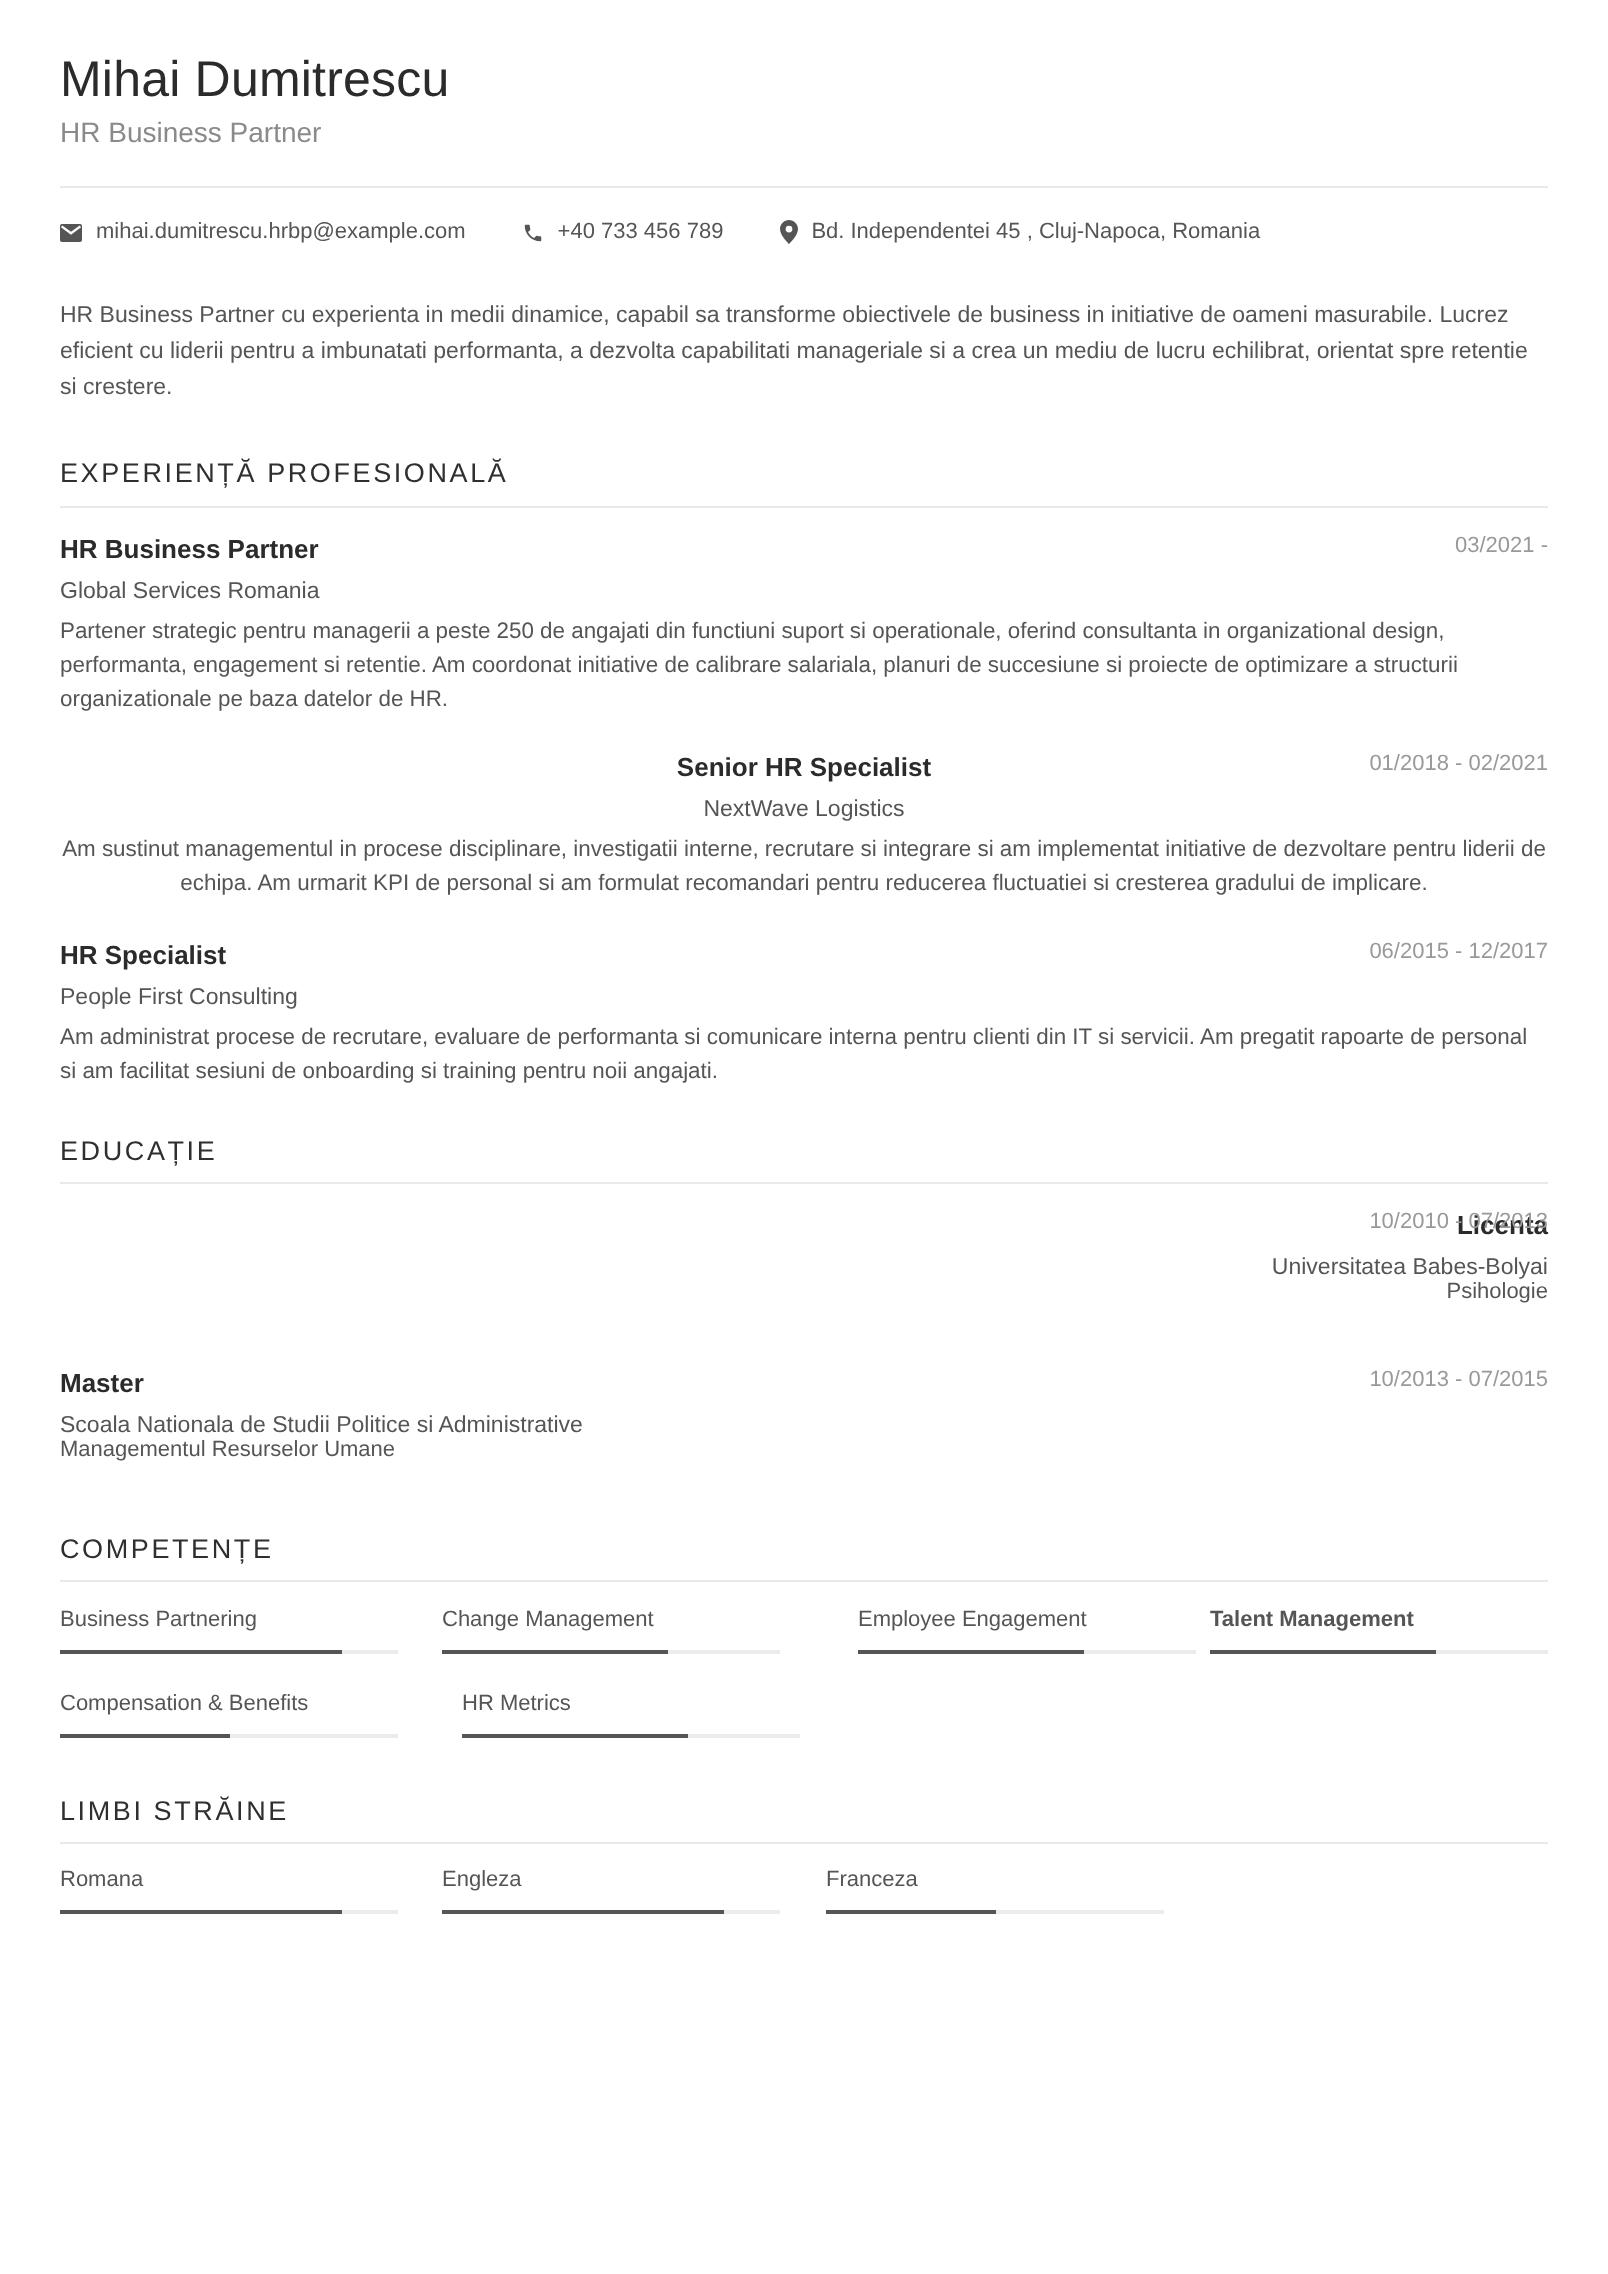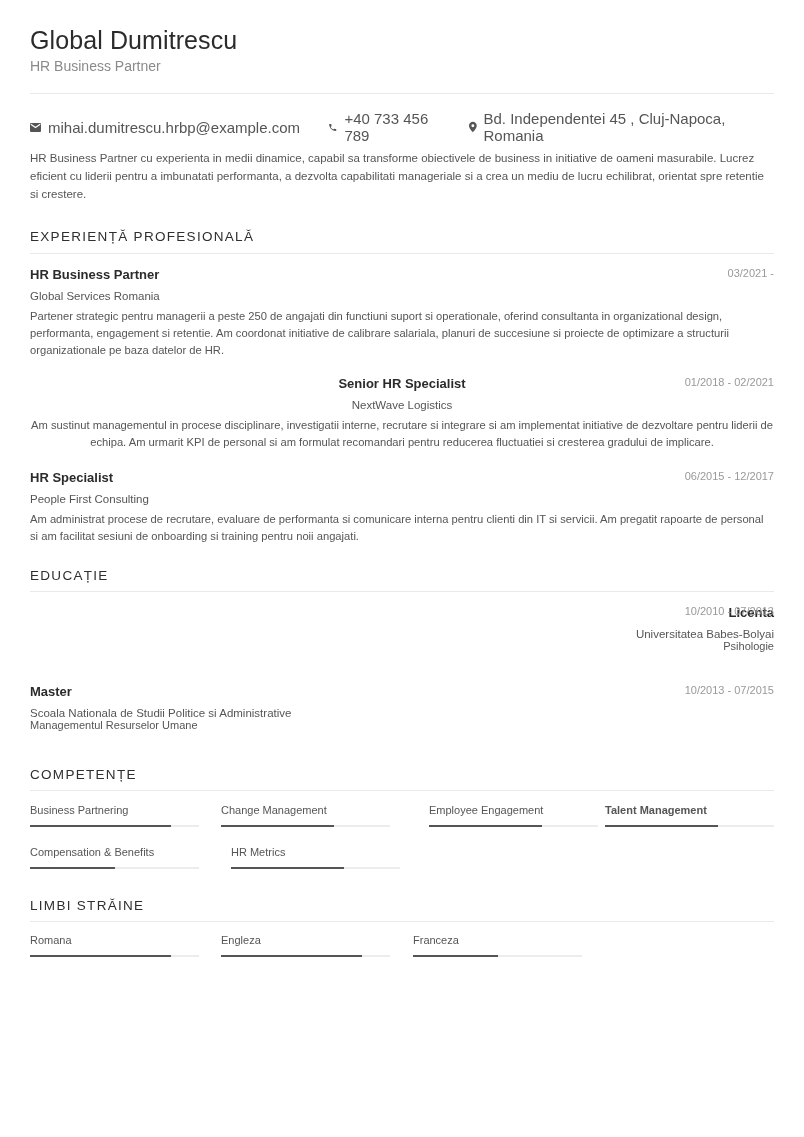--- a/index.html
+++ b/index.html
@@ -15,21 +15,21 @@
       position: absolute; top: 26px; left: 0;
       font-size: 25px; color: #2b2b2b; font-weight: 400; letter-spacing: 0.1px;
     }
     .subtitle {
       position: absolute; top: 58px; left: 0;
       font-size: 14px; color: #8a8a8a;
     }
     .rule { position: absolute; left: 0; width: 744px; height: 1px; background: #e9e9e9; }
     .contact {
       position: absolute; top: 110px; left: 0; display: flex; align-items: center;
-      font-size: 15px; color: #555;
+      font-size: 11px; color: #555;
     }
     .contact-item { display: flex; align-items: center; margin-right: 28px; }
     .contact-item svg { margin-right: 7px; }
     .summary {
       position: absolute; top: 149px; left: 0; width: 744px;
       font-size: 11.5px; line-height: 18px; color: #555;
     }
     .section-title {
       position: absolute; left: 0;
       font-size: 13.5px; letter-spacing: 1.3px; color: #2f2f2f; font-weight: 400;
@@ -47,21 +47,21 @@
     }
     .bar-fill {
       position: absolute; left: 0; top: 0; height: 2px; background: #555;
     }
   </style>
 </head>
 <body>
 
 <div class="page">
 
-  <div class="name">Global Dumitrescu</div>
+  <div class="name">Mihai Dumitrescu</div>
   <div class="subtitle">HR Business Partner</div>
 
   <div class="rule" style="top:93px;"></div>
 
   <div class="contact">
     <div class="contact-item">
       <svg width="11" height="9" viewBox="0 0 11 9">
         <rect x="0" y="0" width="11" height="9" rx="1" fill="#555"></rect>
         <path d="M0.8 1.2 L5.5 4.6 L10.2 1.2" stroke="#fff" stroke-width="1.2" fill="none"></path>
       </svg>

